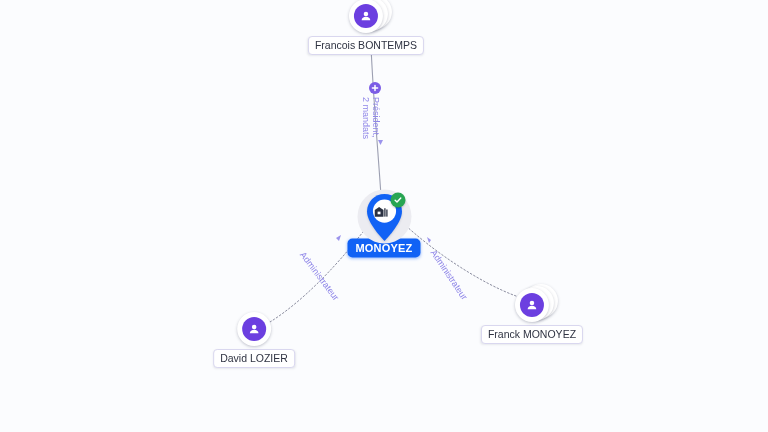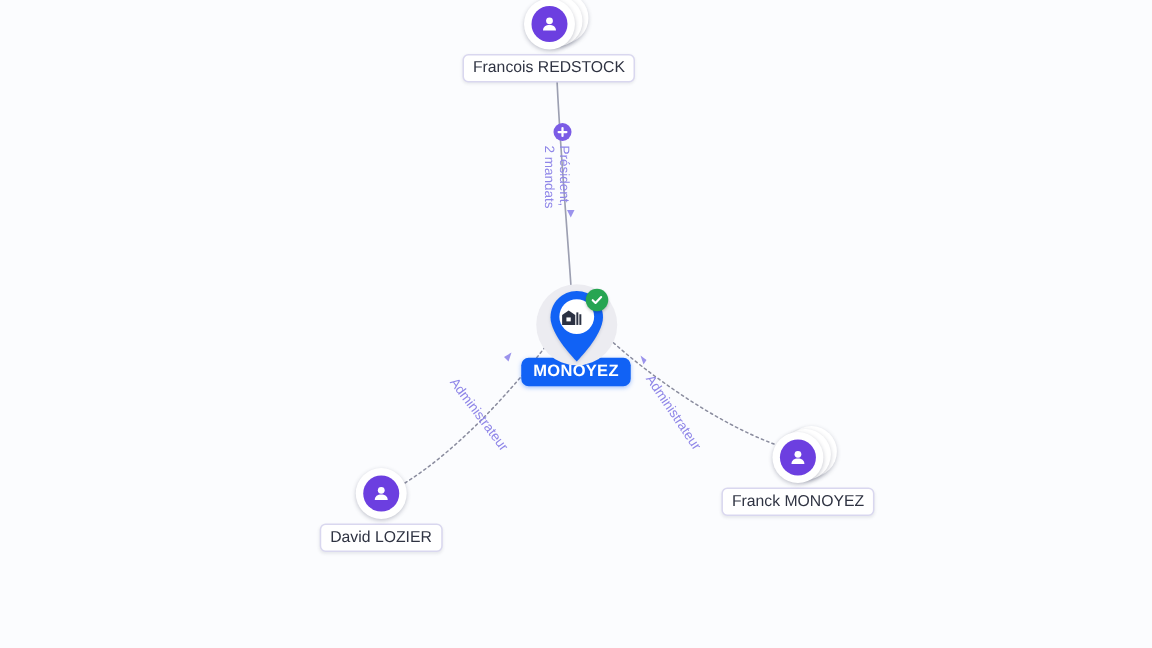--- a/index.html
+++ b/index.html
@@ -210,21 +210,21 @@
       <div class="stack-c s1"></div>
       <div class="avatar">
         <div class="avatar-inner">
           <svg width="14" height="14" viewBox="0 0 24 24" aria-hidden="true">
             <circle cx="12" cy="8.4" r="3.9" fill="#ffffff"></circle>
             <path d="M4.6 19.4c0-4.1 3.3-6.2 7.4-6.2s7.4 2.1 7.4 6.2z" fill="#ffffff"></path>
           </svg>
         </div>
       </div>
     </div>
-    <div class="caption">Francois REDSTOCK</div>
+    <div class="caption">Francois BONTEMPS</div>
   </div>
 
   <div class="company-node" style="left:384px; top:225px;">
     <div class="halo"></div>
     <div class="pin-wrap">
       <svg class="pin-svg" width="38" height="50" viewBox="0 0 38 50" aria-hidden="true">
         <path d="M19 1.5 C9.3 1.5 1.5 9.3 1.5 19 c0 12 17.5 29.5 17.5 29.5 S36.5 31 36.5 19 C36.5 9.3 28.7 1.5 19 1.5 z" fill="#1162f5"></path>
         <circle cx="19" cy="18.6" r="11.6" fill="#ffffff"></circle>
       </svg>
       <svg style="position:absolute; left:12px; top:11px;" width="15" height="15" viewBox="0 0 24 24" aria-hidden="true">

